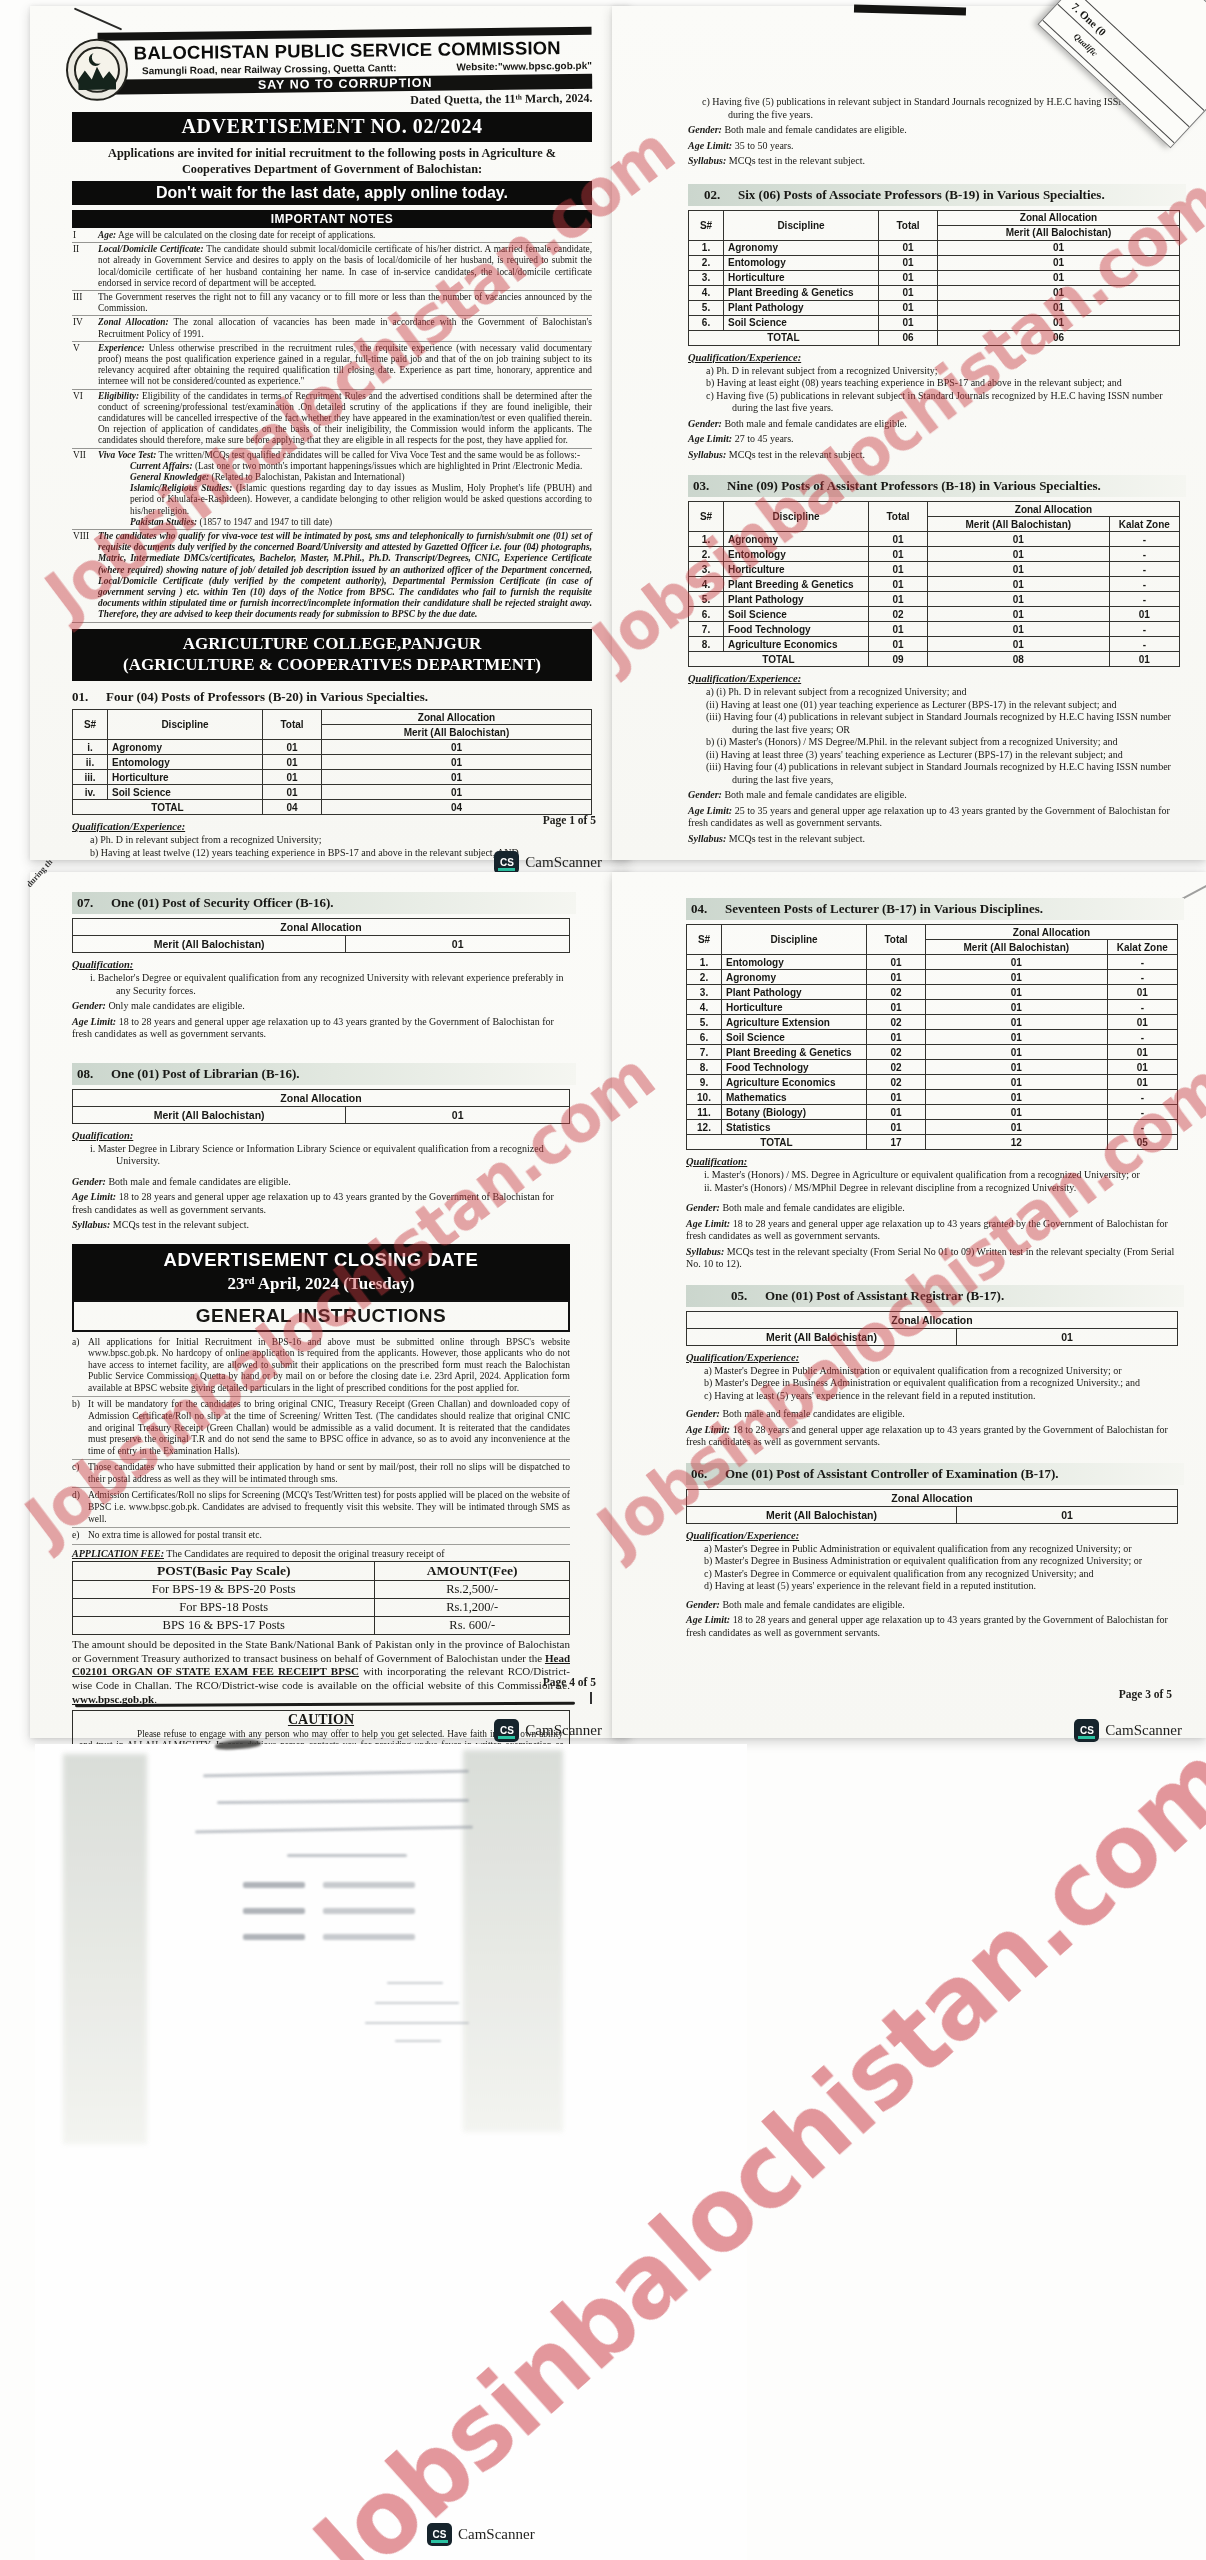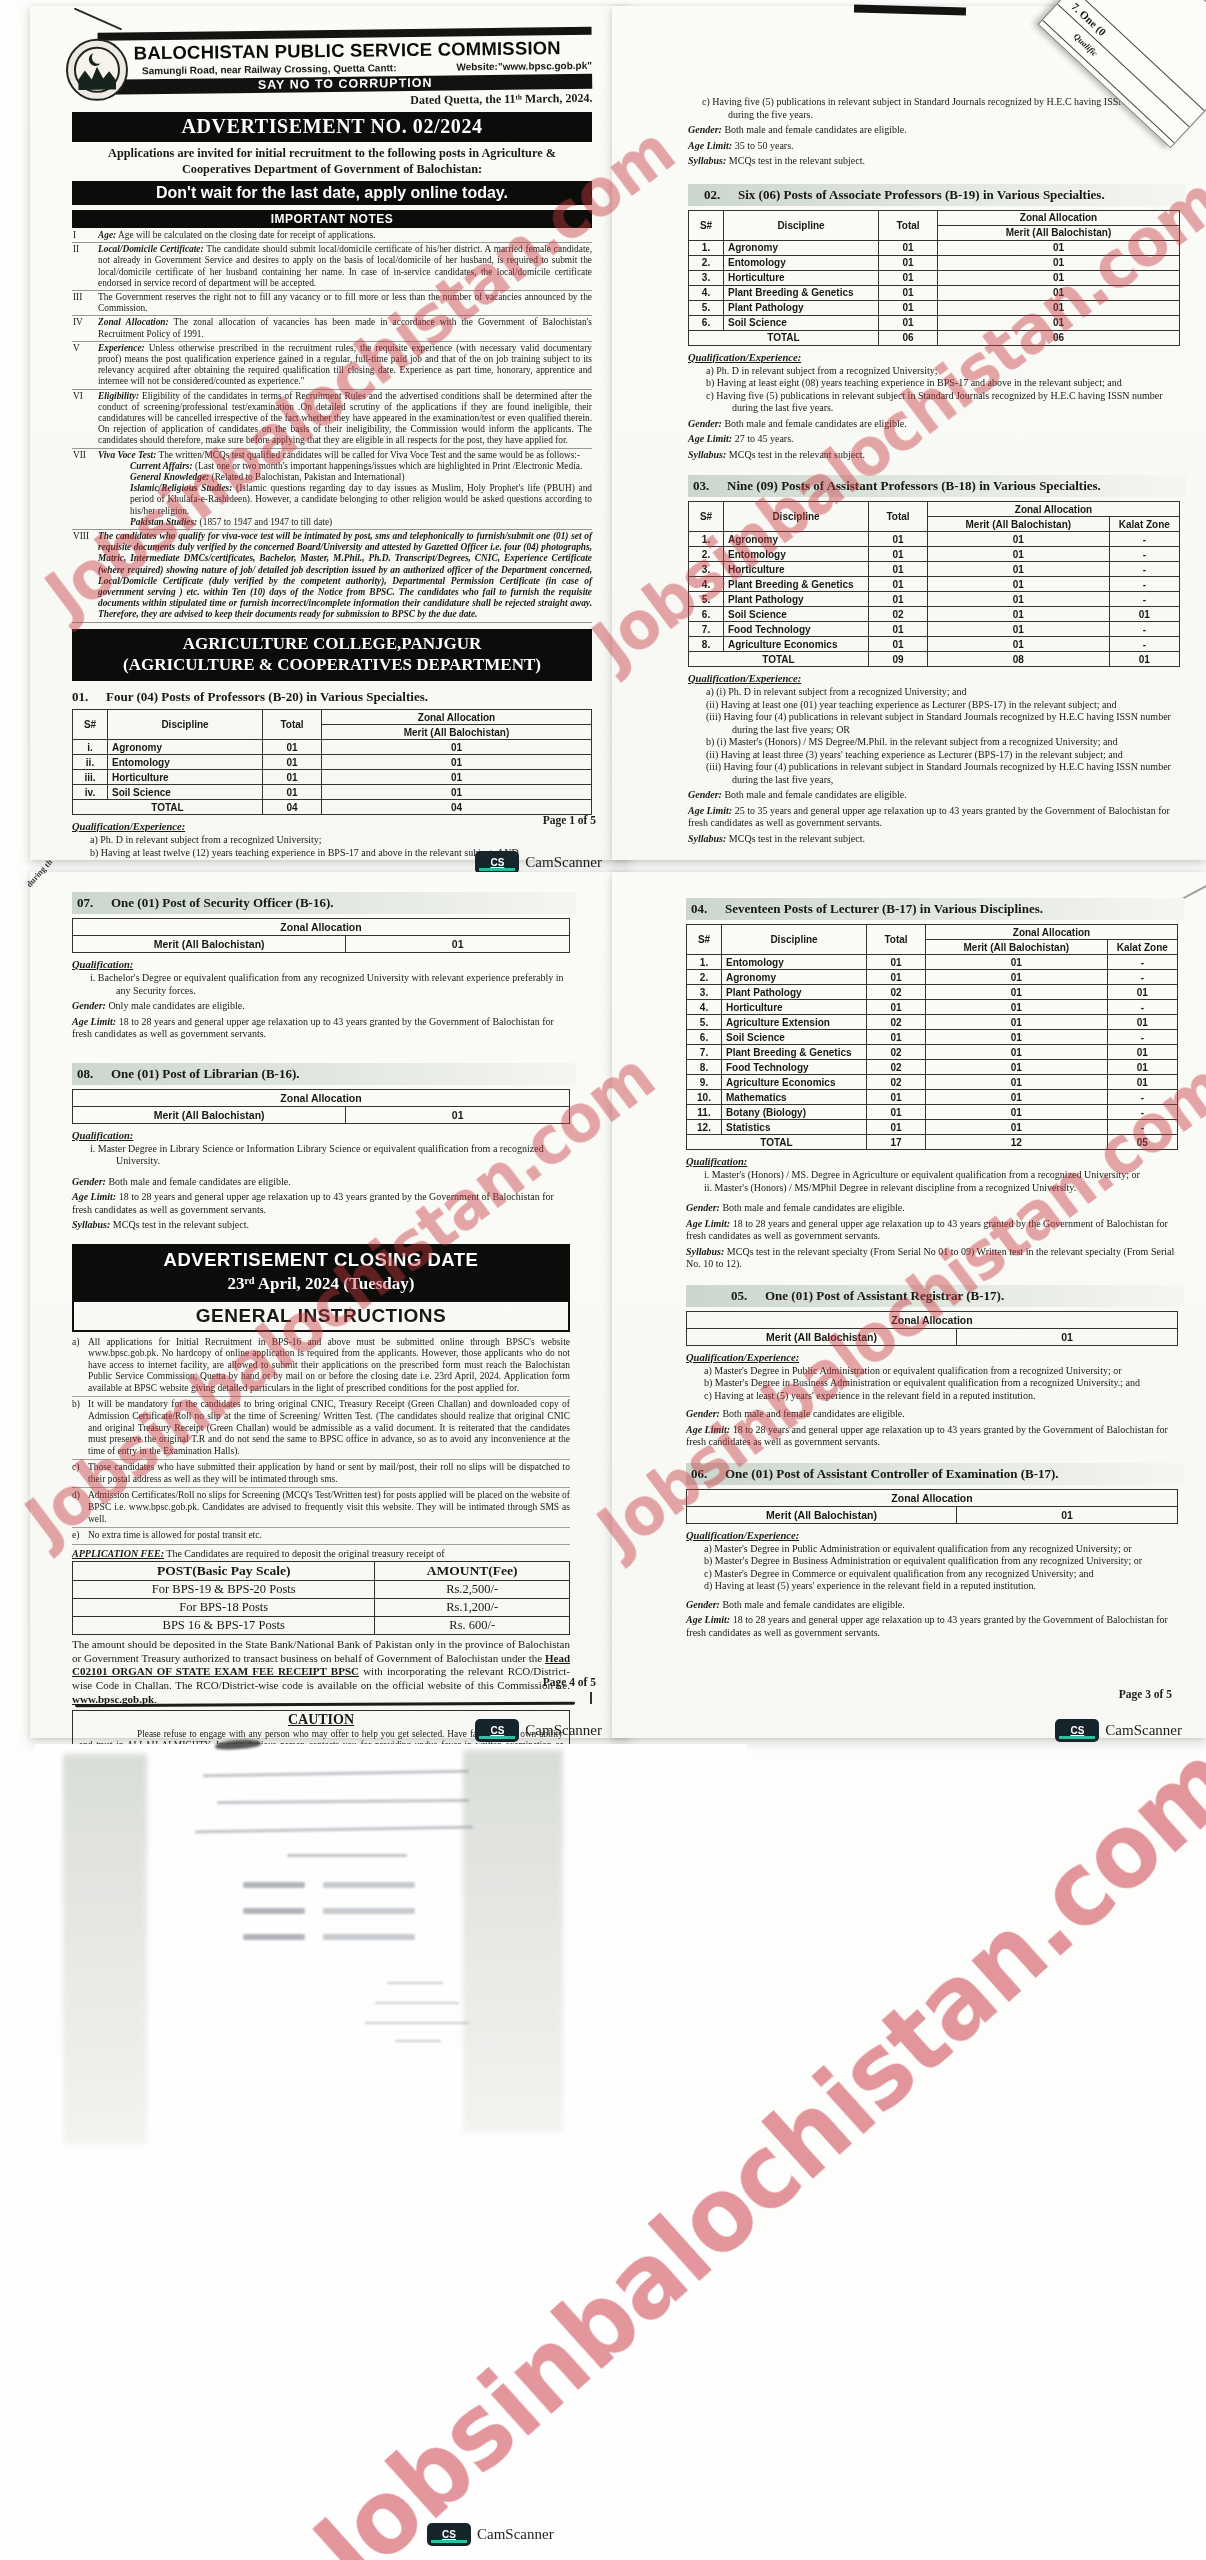--- a/index.html
+++ b/index.html
@@ -114,22 +114,22 @@
   .members td.c0{width:26px;text-align:center;}
   .members td.c1{width:54%;}
   .caufoot{border-top:1px solid #3a3a35;text-align:center;font-size:10px;padding:1px 0 2px;}
   #p4line{position:absolute;left:45px;right:55px;bottom:44px;height:3px;background:#1c1c1a;
        border-radius:2px;transform:rotate(-.3deg);}
   #p4tick{position:absolute;right:38px;bottom:46px;width:2px;height:12px;background:#333;}
 
   
   .pageno{position:absolute;right:34px;font-weight:bold;font-size:11.5px;color:#1d1d1a;}
   .camscanner{position:absolute;display:flex;align-items:center;gap:6px;}
-  .cs-icon{width:44px;height:23px;background:#16242c;border-radius:5px;position:relative;
-       color:#fff;font:bold 10px "Liberation Sans",sans-serif;display:flex;align-items:center;justify-content:center;text-decoration:underline;}
+  .cs-icon{width:25px;height:23px;background:#16242c;border-radius:5px;position:relative;
+       color:#fff;font:bold 10px "Liberation Sans",sans-serif;display:flex;align-items:center;justify-content:center;}
   .cs-icon::after{content:"";position:absolute;left:4px;right:4px;bottom:3px;height:3px;background:#2bc2a2;}
   .cs-label{font-family:"Liberation Serif",serif;font-size:15px;color:#1f1f1d;}
 
   
   .watermark{position:absolute;z-index:6;font:bold 62px "DejaVu Sans",sans-serif;
        color:rgba(198,54,62,.44);white-space:nowrap;pointer-events:none;
        transform:rotate(-37deg) scaleY(1.05);filter:blur(.4px);letter-spacing:-1px;text-align:center;}
   .wm-big{font-size:96px;transform:rotate(-42deg) scaleY(1.05);color:rgba(200,48,58,.5);}
 
   

